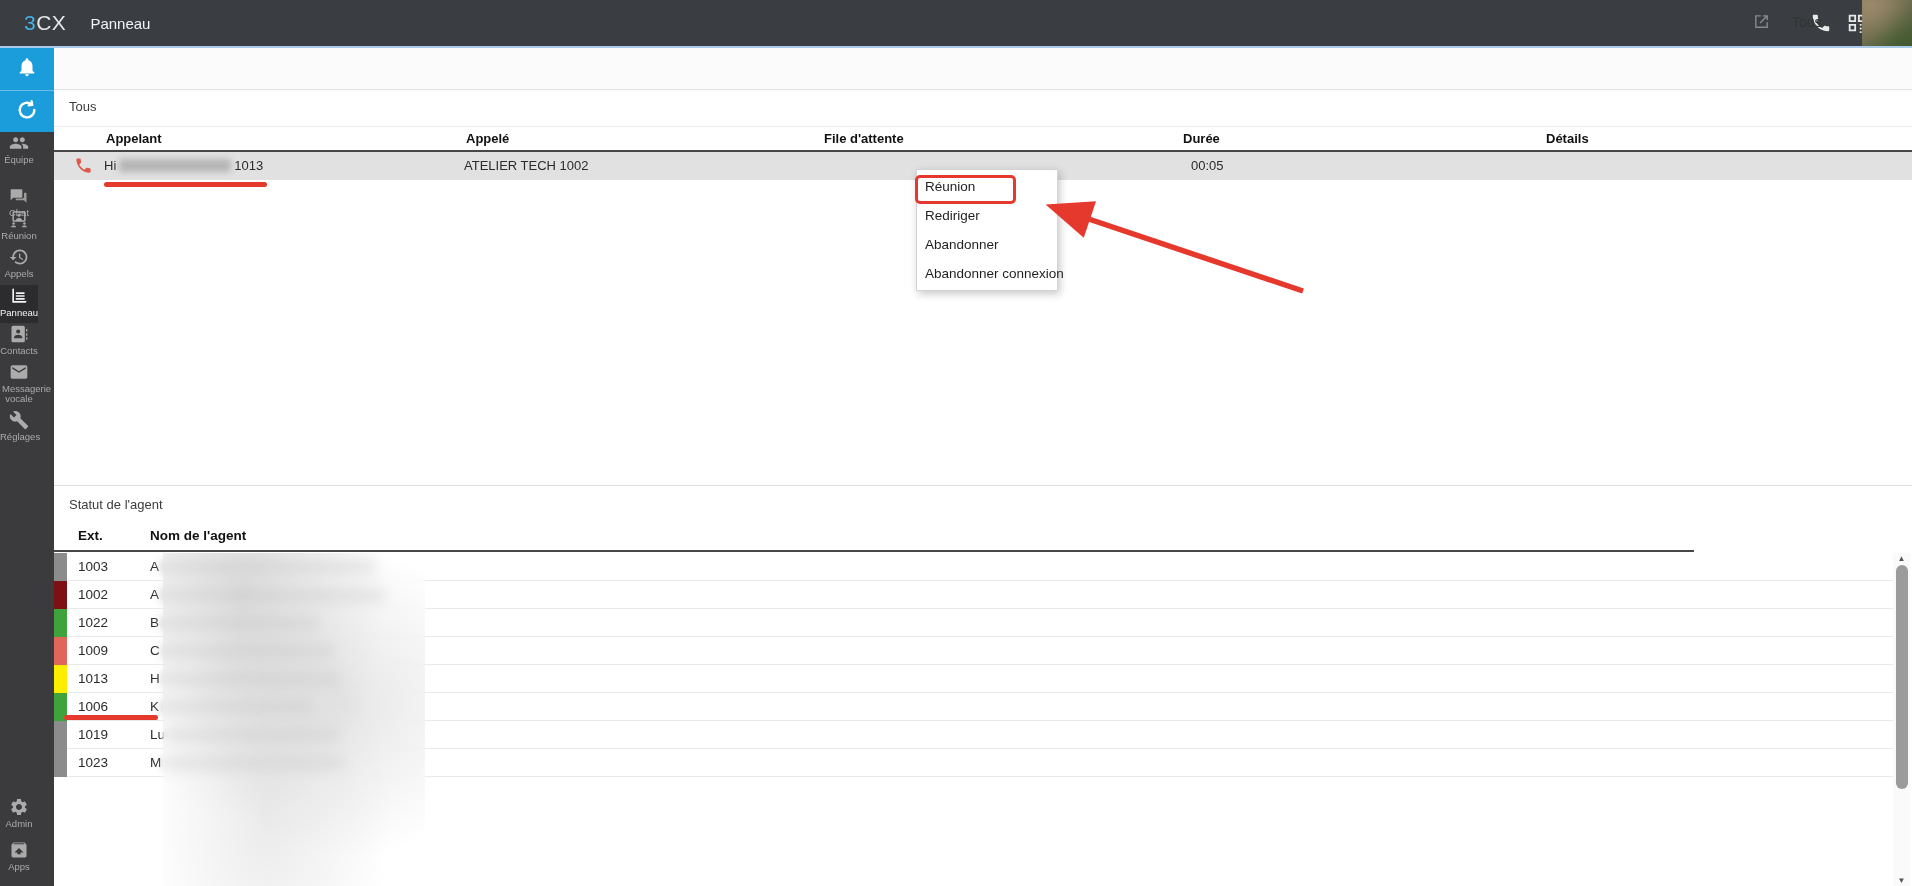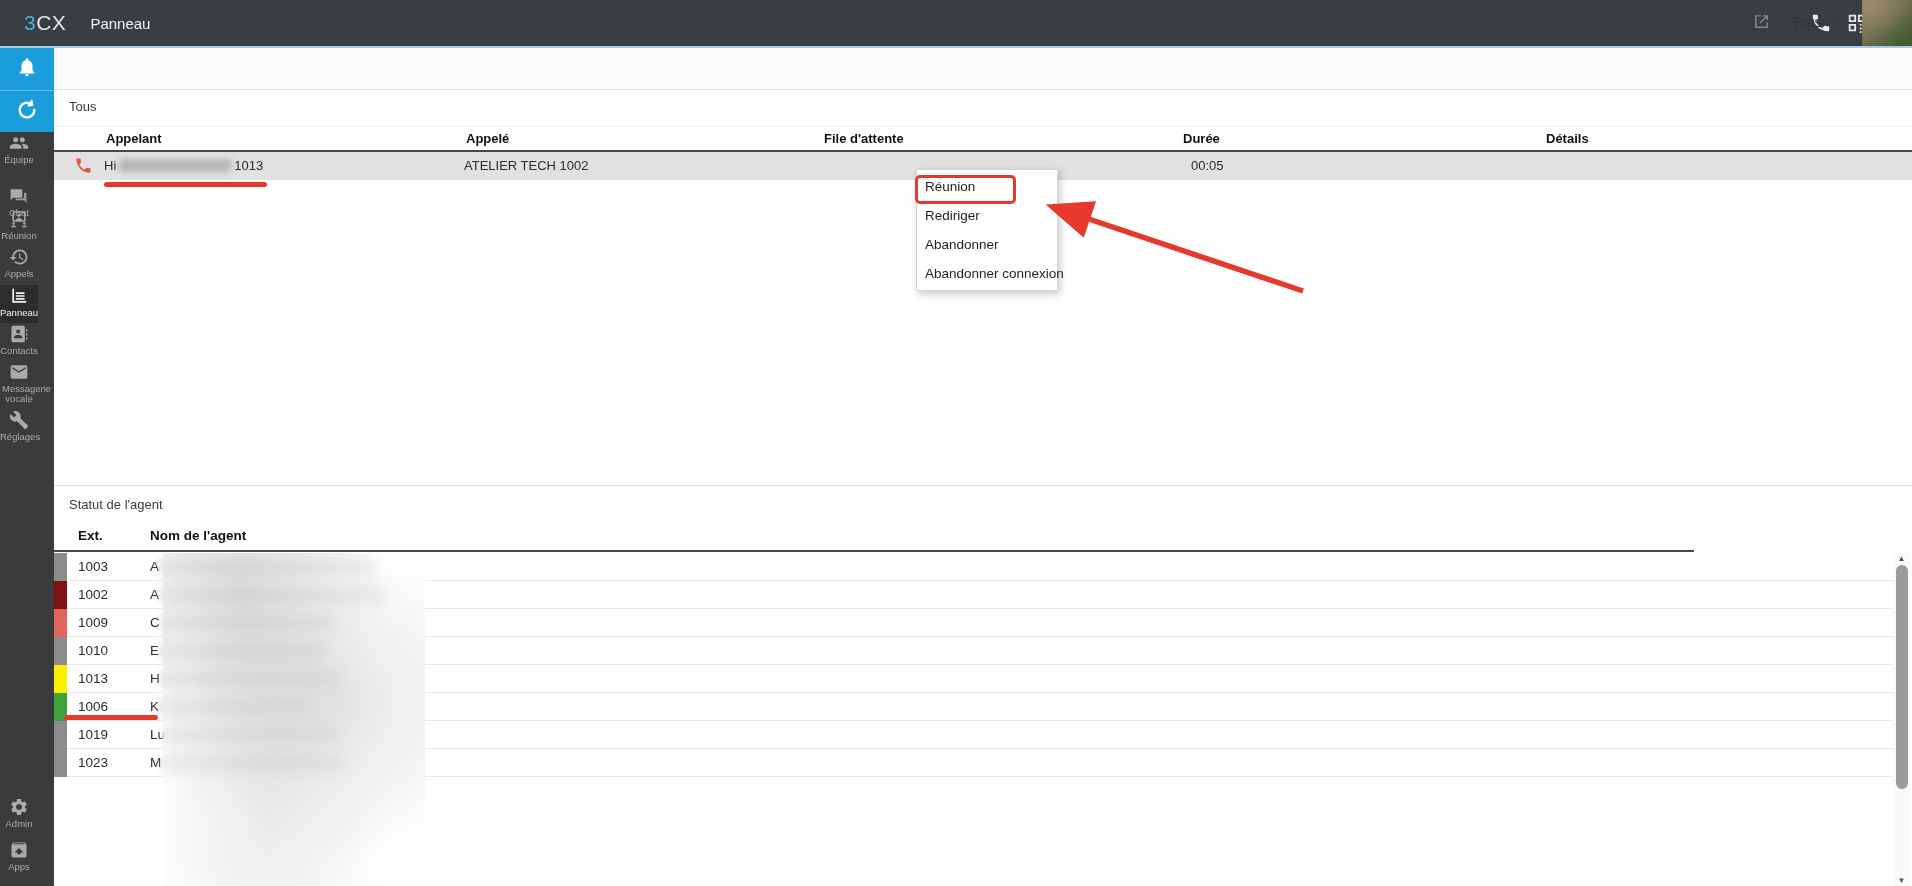--- a/index.html
+++ b/index.html
@@ -286,33 +286,33 @@
       </div>
       <div class="agent-row">
         <span class="status-bar" style="background: rgb(125, 16, 19);"></span>
         <span class="agent-ext">1002</span>
         <span class="agent-name">
           <span>A</span>
           <span class="smudge" style="width:225px"></span>
         </span>
       </div>
       <div class="agent-row">
+        <span class="status-bar" style="background: rgb(61, 163, 58);"></span>
+        <span class="agent-ext">1022</span>
+        <span class="agent-name">
+          <span>B</span>
+          <span class="smudge" style="width:158px"></span>
+        </span>
+      </div>
+      <div class="agent-row">
         <span class="status-bar" style="background: rgb(224, 101, 91);"></span>
         <span class="agent-ext">1009</span>
         <span class="agent-name">
           <span>C</span>
           <span class="smudge" style="width:172px"></span>
-        </span>
-      </div>
-      <div class="agent-row">
-        <span class="status-bar" style="background: rgb(140, 140, 140);"></span>
-        <span class="agent-ext">1010</span>
-        <span class="agent-name">
-          <span>E</span>
-          <span class="smudge" style="width:165px"></span>
         </span>
       </div>
       <div class="agent-row">
         <span class="status-bar" style="background: rgb(253, 238, 0);"></span>
         <span class="agent-ext">1013</span>
         <span class="agent-name">
           <span>H</span>
           <span class="smudge" style="width:178px"></span>
         </span>
       </div>

